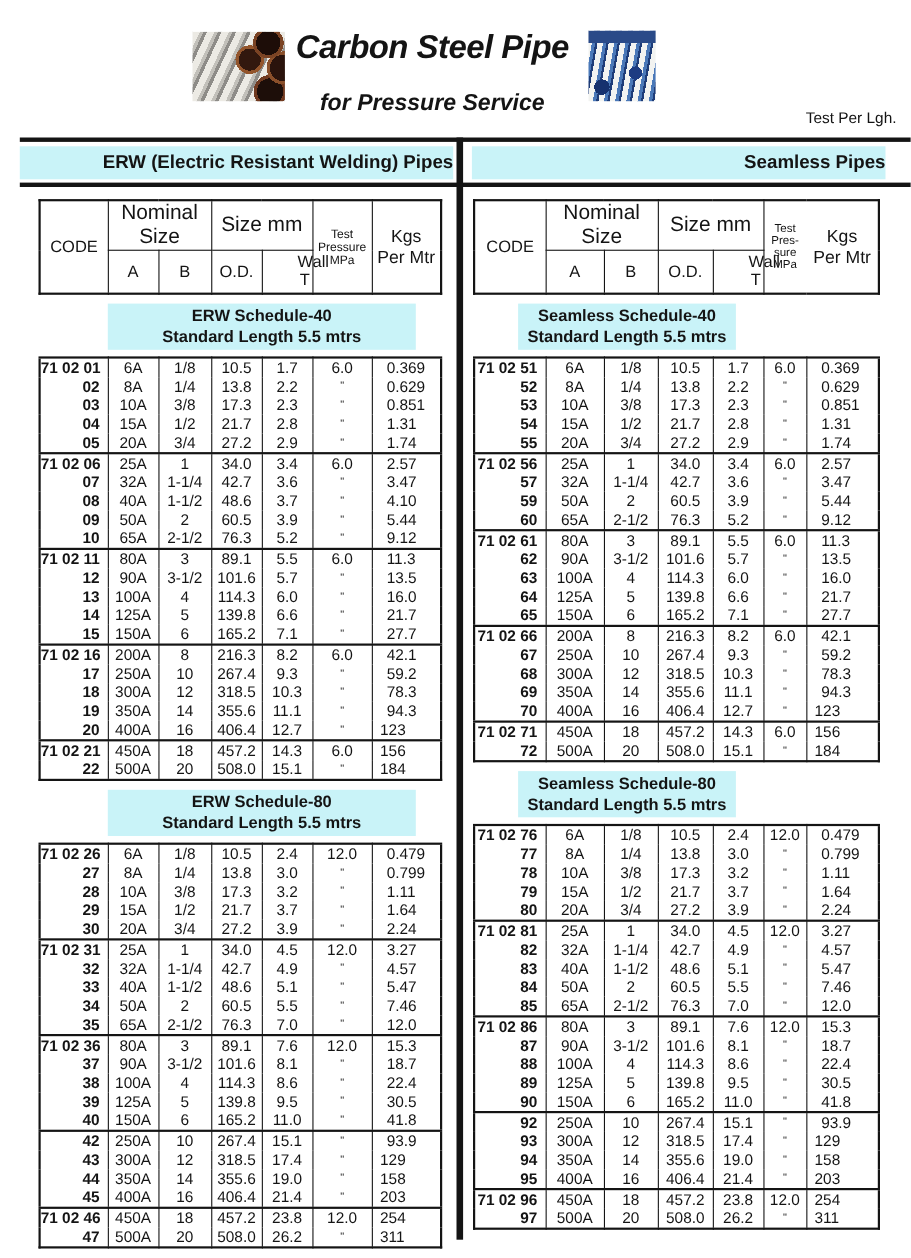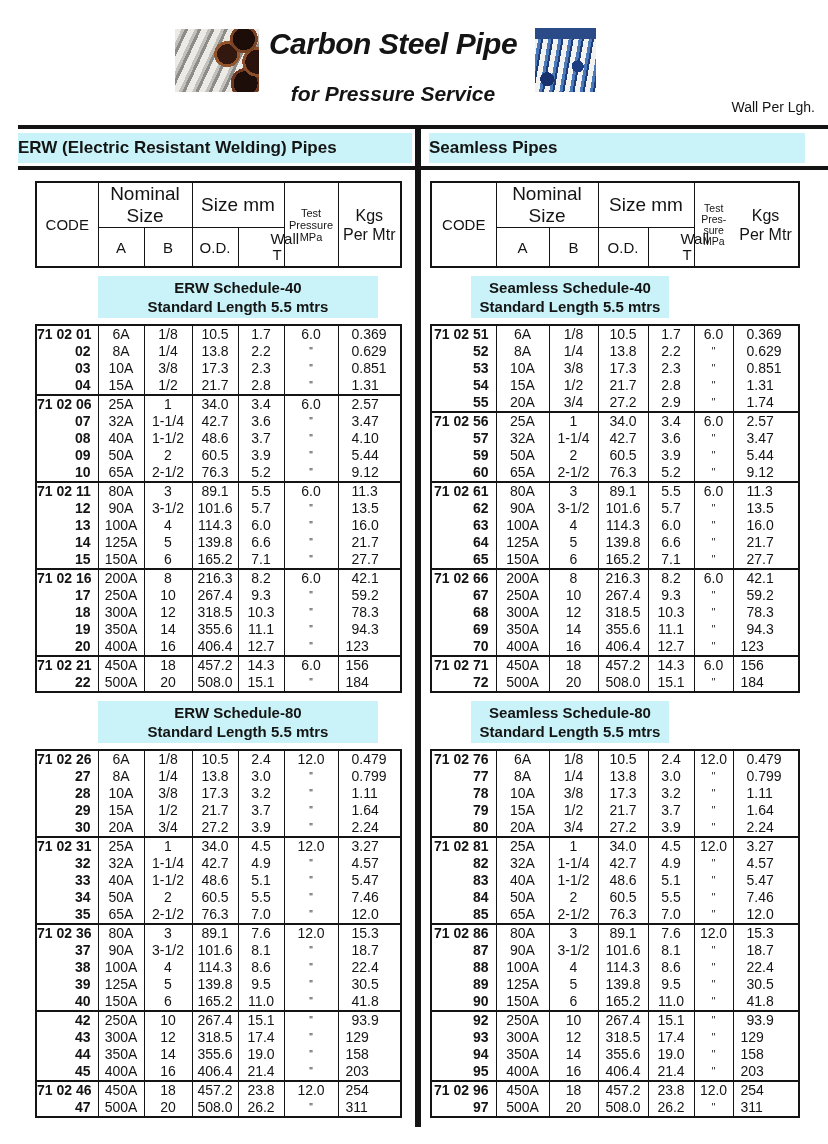--- a/index.html
+++ b/index.html
@@ -38,21 +38,21 @@
   .rule{position:absolute;left:18px;width:810px;height:4px;background:var(--ink);}
   .rule-top{top:125px;}
   .rule-mid{top:166px;}
   .center-divider{position:absolute;left:415px;top:125px;width:6px;height:1002px;background:var(--ink);}
   
   .col{position:absolute;top:133px;}
   .col-left{left:18px;width:394px;}
   .col-right{left:429px;width:377px;}
   .title-bar{
     height:30px;line-height:30px;background:var(--cyan);
-    text-align:left;font-weight:bold;font-size:17px;
+    text-align:right;font-weight:bold;font-size:17px;
   }
   .col-right .title-bar{width:376px;}
   .col-left  .col-inner{margin-left:17px;width:365px;}
   .col-right .col-inner{margin-left:1px;width:368px;}
   
   .header-table{
     border-collapse:collapse;table-layout:fixed;margin-top:18px;
     border:2px solid var(--ink);
   }
   .col-left  .header-table{width:365px;}
@@ -97,21 +97,21 @@
 </style>
 </head>
 <body>
 
 <div class="photo photo-left"></div>
 <div class="title-block">
   <div class="main-title">Carbon Steel Pipe</div>
   <div class="sub-title">for Pressure Service</div>
 </div>
 <div class="photo photo-right"></div>
-<div class="unit-note">Wall Per Lgh.</div>
+<div class="unit-note">Test Per Lgh.</div>
 
 <div class="rule rule-top"></div>
 <div class="rule rule-mid"></div>
 <div class="center-divider"></div>
 
 <div class="col col-left">
   <div class="title-bar">ERW (Electric Resistant Welding) Pipes</div>
   <div class="col-inner">
     <table class="header-table">
       <colgroup>
@@ -195,20 +195,29 @@
             </tr>
             <tr>
               <td class="c-code">04</td>
               <td>15A</td>
               <td>1/2</td>
               <td>21.7</td>
               <td>2.8</td>
               <td class="ditto">"</td>
               <td class="c-kgs">1.31</td>
             </tr>
+            <tr>
+              <td class="c-code">05</td>
+              <td>20A</td>
+              <td>3/4</td>
+              <td>27.2</td>
+              <td>2.9</td>
+              <td class="ditto">"</td>
+              <td class="c-kgs">1.74</td>
+            </tr>
           </tbody>
           <tbody>
             <tr>
               <td class="c-code">71 02 06</td>
               <td>25A</td>
               <td>1</td>
               <td>34.0</td>
               <td>3.4</td>
               <td>6.0</td>
               <td class="c-kgs">2.57</td>

